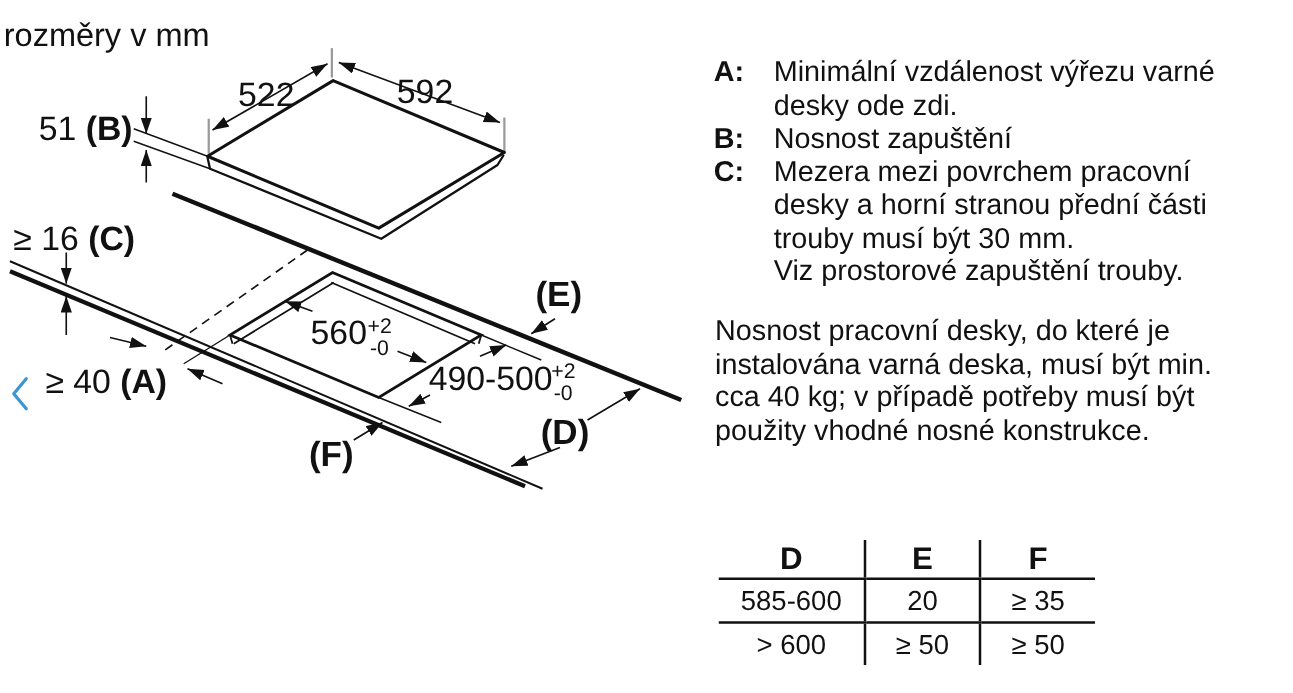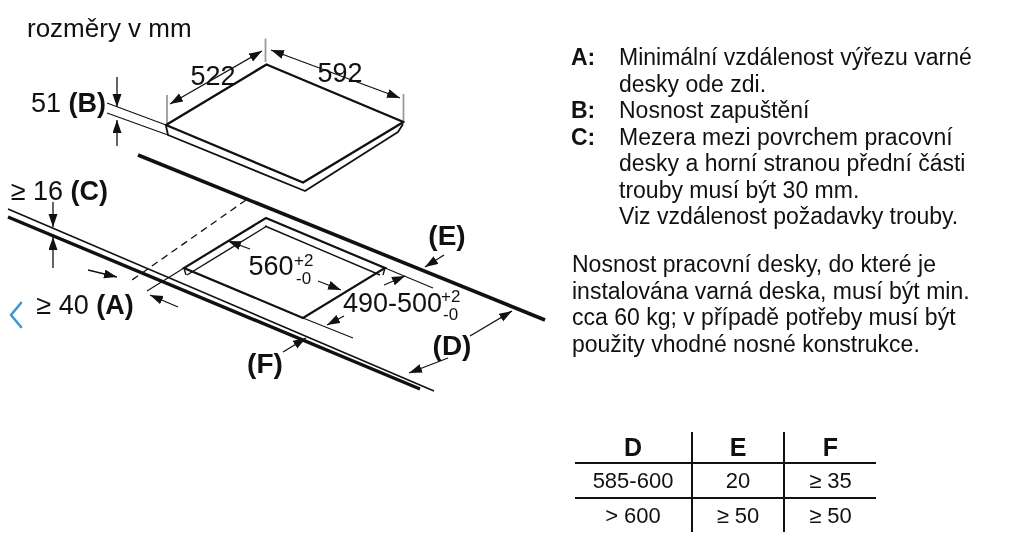--- a/index.html
+++ b/index.html
@@ -1,20 +1,20 @@
 <!DOCTYPE html>
 <html><head>
 <meta charset="utf-8">
 <style>
   html,body{margin:0;padding:0;}
   body{
     width:1034px;height:554px;background:#fff;position:relative;overflow:hidden;
     font-family:"Liberation Sans","DejaVu Sans",sans-serif;color:#111;
   }
-  .title{position:absolute;left:27px;top:13px;font-size:26px;white-space:nowrap;}
+  .title{position:absolute;left:3px;top:13px;font-size:26px;white-space:nowrap;}
   svg.diagram{position:absolute;left:0;top:0;}
   svg.diagram text{font-family:"Liberation Sans","DejaVu Sans",sans-serif;fill:#111;}
   .dimtxt{font-size:27px;}
   .toltxt{font-size:17px;}
   .biglab{font-size:28px;font-weight:bold;}
   .boldlab{font-weight:bold;}
   .right-col{position:absolute;left:571px;top:44px;width:402px;font-size:23px;line-height:26.5px;}
   .legend-item{display:flex;}
   .lkey{width:36px;flex:none;font-weight:bold;}
   .ltext{width:366px;margin-left:12px;}
@@ -120,26 +120,26 @@
     <div class="ltext">Minimální vzdálenost výřezu varné desky ode zdi.</div>
   </div>
   <div class="legend-item">
     <span class="lkey">B:</span>
     <div class="ltext">Nosnost zapuštění</div>
   </div>
   <div class="legend-item">
     <span class="lkey">C:</span>
     <div class="ltext">
       <span>Mezera mezi povrchem pracovní desky a horní stranou přední části trouby musí být 30 mm.</span>
-      <div>Viz vzdálenost požadavky trouby.</div>
+      <div>Viz prostorové zapuštění trouby.</div>
     </div>
   </div>
 </div>
 
-<div class="note">Nosnost pracovní desky, do které je instalována varná deska, musí být min. cca 60 kg; v případě potřeby musí být použity vhodné nosné konstrukce.</div>
+<div class="note">Nosnost pracovní desky, do které je instalována varná deska, musí být min. cca 40 kg; v případě potřeby musí být použity vhodné nosné konstrukce.</div>
 
 <table class="dim-table">
   <tbody>
     <tr>
       <th class="c0">D</th>
       <th class="c1">E</th>
       <th class="c2">F</th>
     </tr>
     <tr class="r0">
       <td class="c0">585-600</td>

